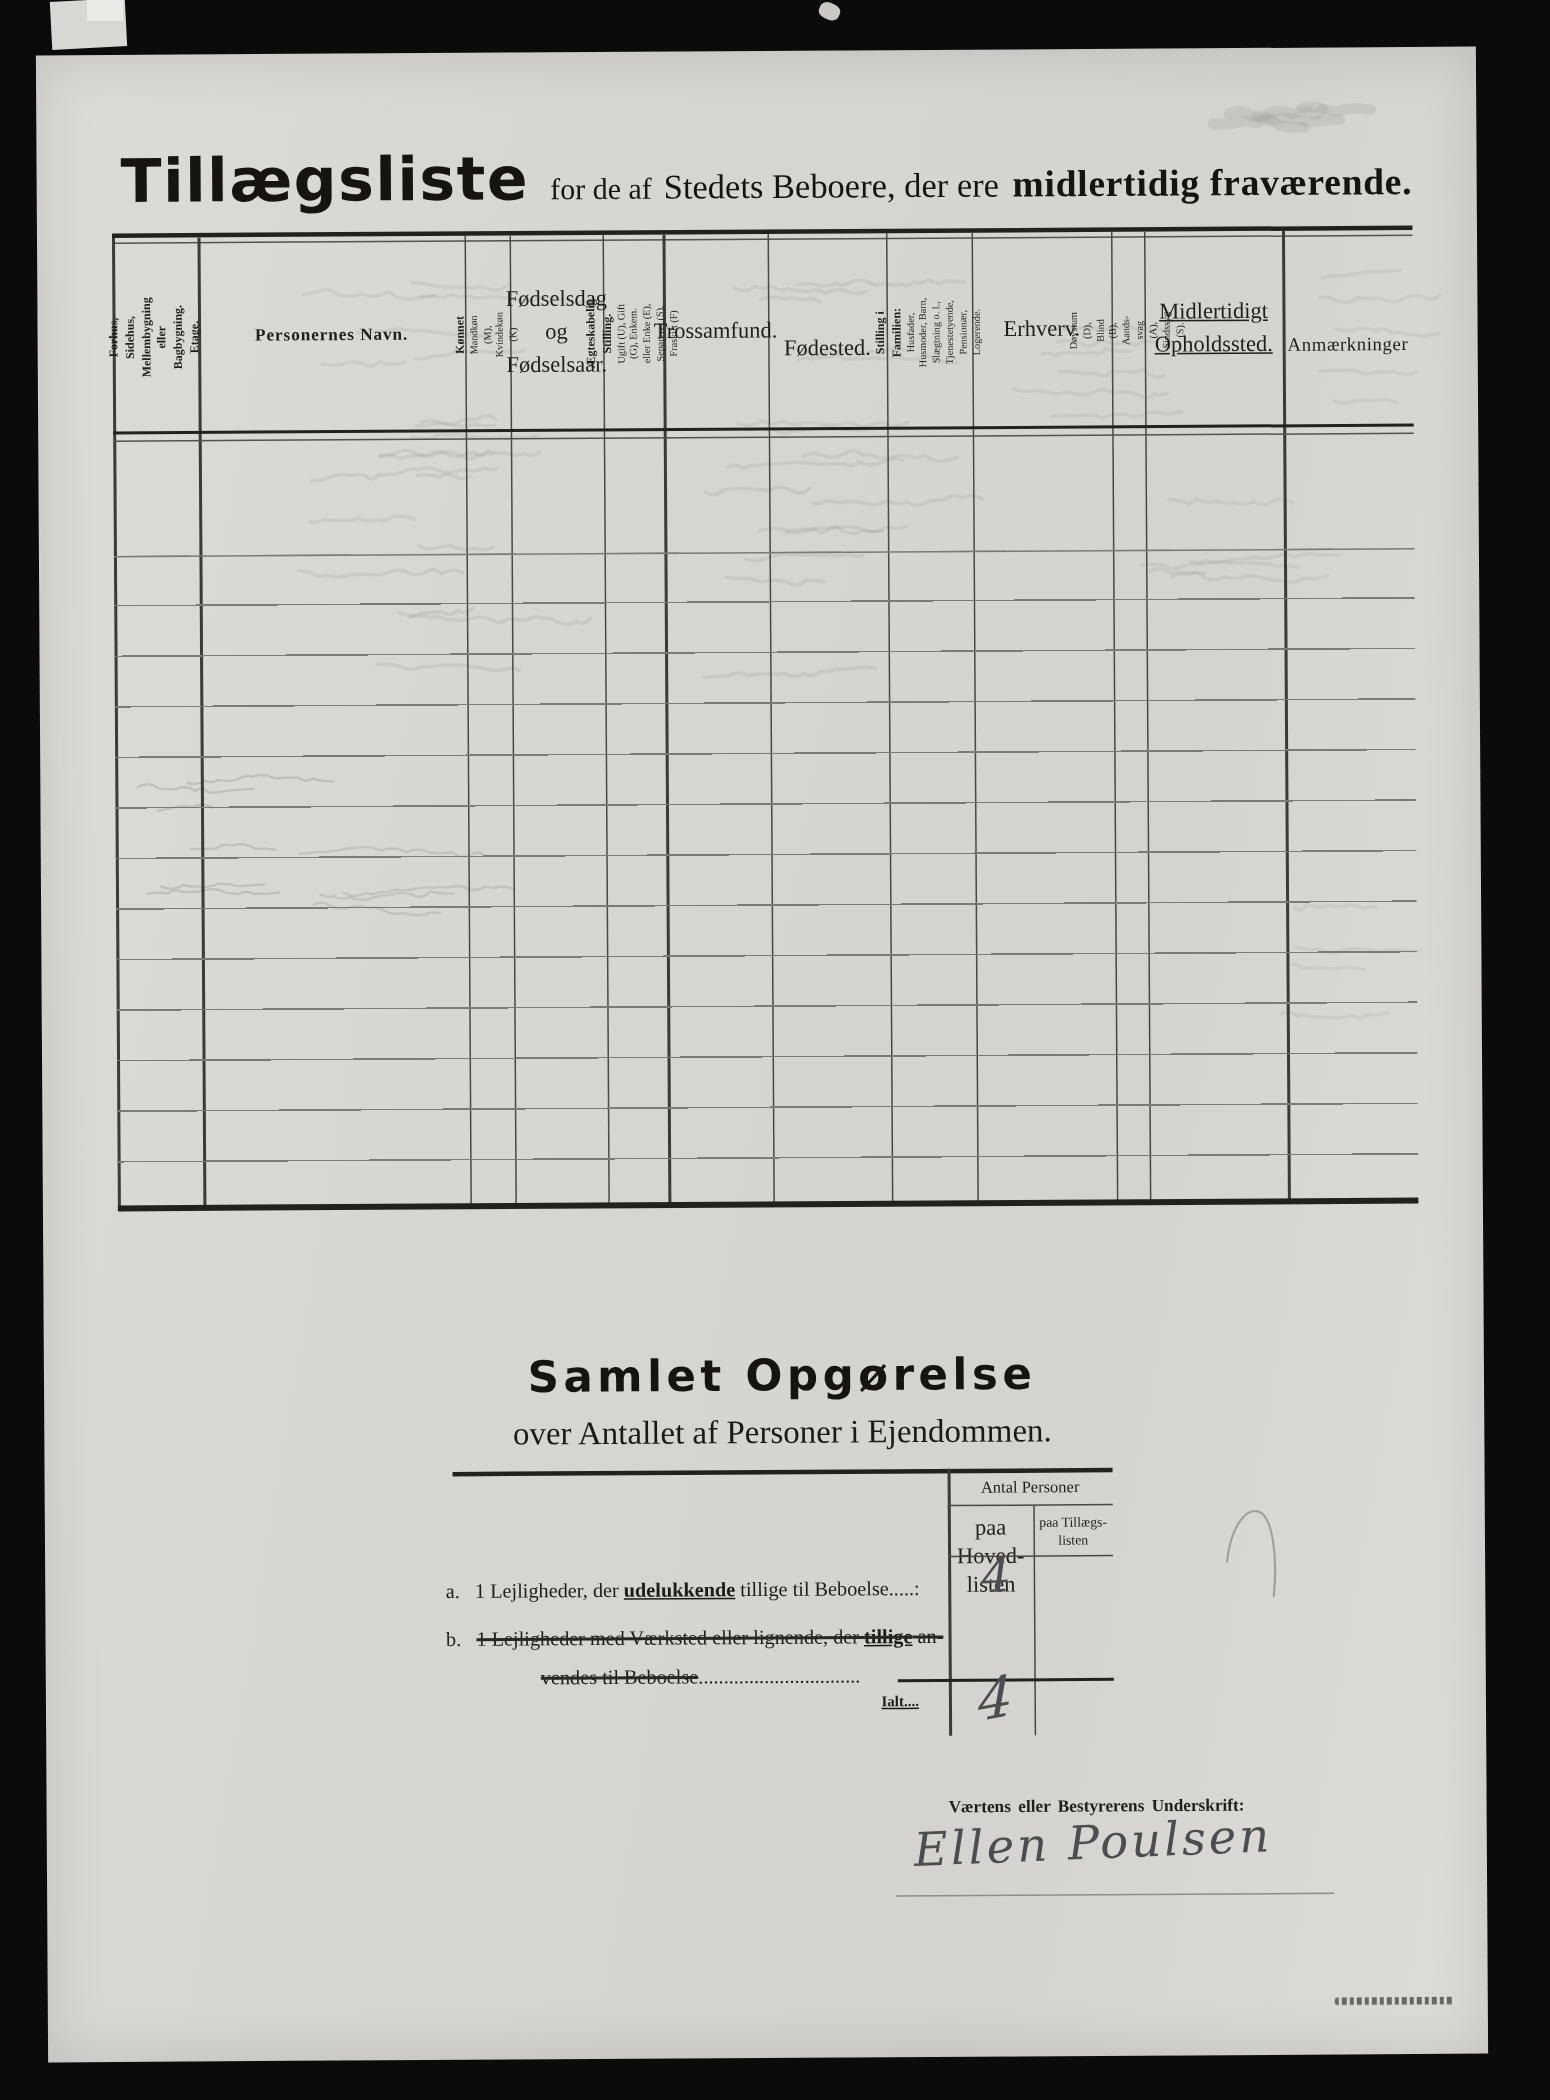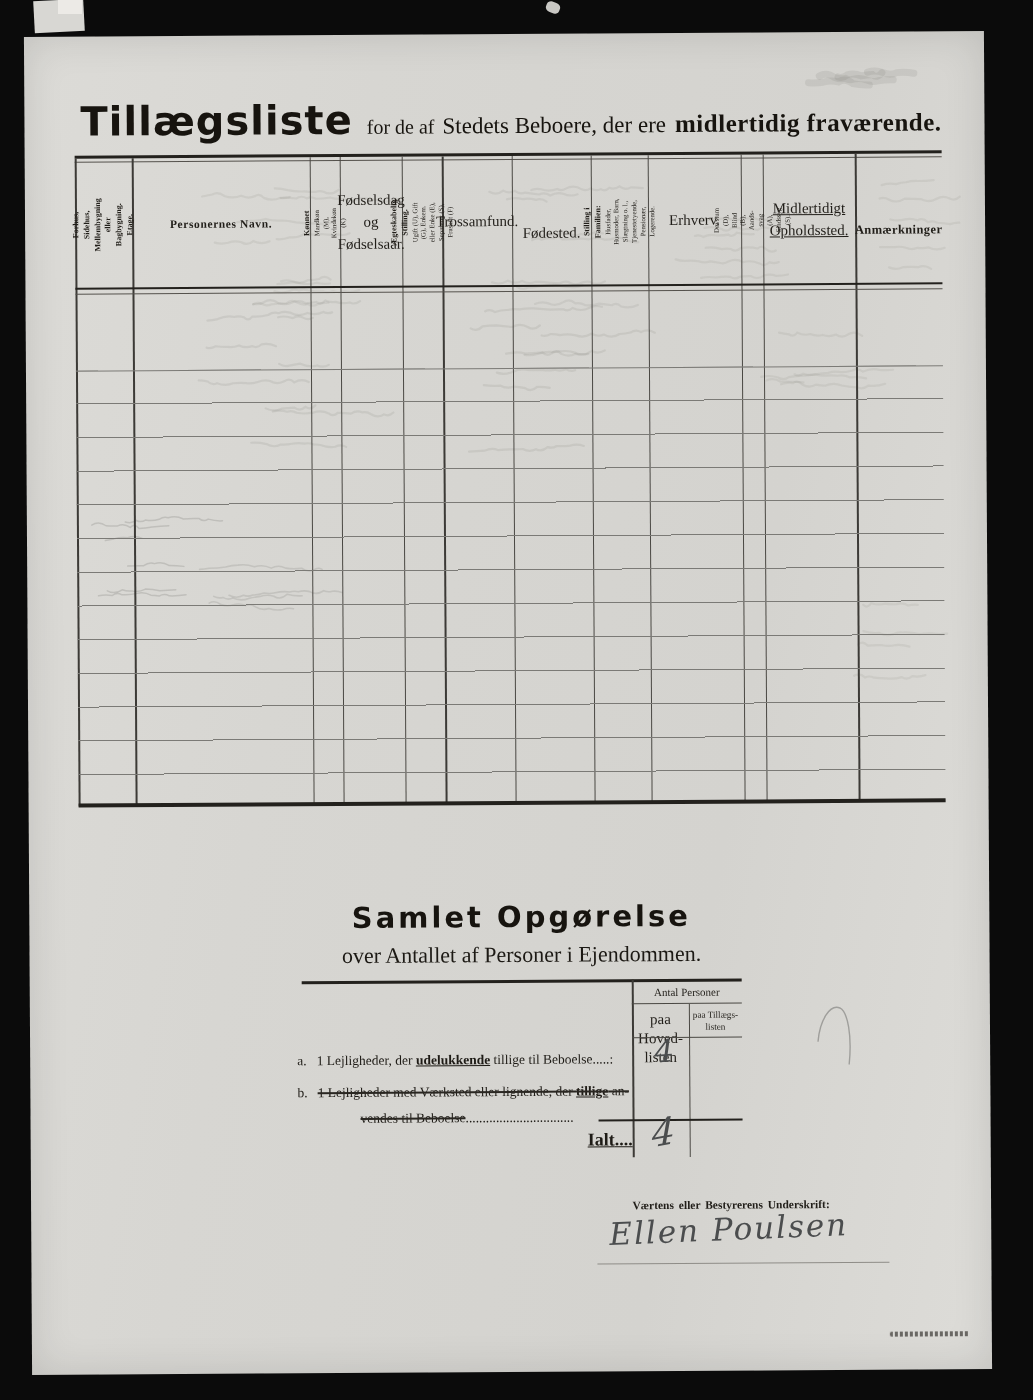--- a/index.html
+++ b/index.html
@@ -18,21 +18,21 @@
   .t-small{font-size:20px;margin-left:14px;}
   .t-serif{font-size:23px;margin-left:8px;}
   .t-bold{font-size:25px;font-weight:bold;margin-left:9px;letter-spacing:0.5px;}
 
   
   .line{position:absolute;background:#23211d;}
   .vl{position:absolute;width:1px;background:#4a4843;top:122px;height:648px;}
   .hc{position:absolute;top:126px;height:124px;display:flex;align-items:center;justify-content:center;text-align:center;color:#211e19;}
   .hl{font-size:15px;line-height:1.45;white-space:pre-wrap;}
   .hl.b1{font-weight:bold;font-size:11.5px;letter-spacing:0.6px;}
-  .hl.b2{font-weight:bold;font-size:12.5px;letter-spacing:0.4px;margin-top:20px;}
+  .hl.b2{font-weight:normal;font-size:12.5px;letter-spacing:0.4px;margin-top:20px;}
   .rot{transform:rotate(-90deg);width:124px;text-align:center;}
   .rl{font-size:8px;font-weight:bold;line-height:1.35;white-space:pre-wrap;}
   .rs{font-size:6.8px;line-height:1.3;white-space:pre-wrap;}
   .row-lines{position:absolute;}
 
   
   .s-title{position:absolute;left:272px;top:866px;width:440px;text-align:center;font-family:"DejaVu Sans",sans-serif;
            font-weight:bold;font-size:29px;letter-spacing:3px;color:#17140f;}
   .s-sub{position:absolute;left:242px;top:908px;width:500px;text-align:center;font-size:22px;color:#1c1914;}
   .mini-head{position:absolute;text-align:center;color:#211e19;}
@@ -257,21 +257,21 @@
 
       <div class="sum-text" style="left:267px;top:1050px;">
         <span>b.</span>&nbsp;&nbsp;
         <span class="strike"><span>1 Lejligheder med Værksted eller lignende, der </span><span class="bold">tillige</span><span> an-</span></span>
       </div>
       <div class="sum-text" style="left:330px;top:1076px;">
         <span class="strike">vendes til Beboelse</span><span>................................</span>
       </div>
 
       <div class="line" style="left:568px;top:1086px;width:144px;height:2px;"></div>
-      <div class="sum-text bold" style="left:557px;top:1096px;font-size:18px;">
+      <div class="sum-text bold" style="left:557px;top:1096px;font-size:10px;">
         <span>Ialt</span><span>....</span>
       </div>
       <div class="hand hw4b">4</div>
     </div>
 
     <div>
       <div class="sig-label">Værtens eller Bestyrerens Underskrift:</div>
       <div class="hand sig-name">Ellen Poulsen</div>
       <div class="sig-line"></div>
     </div>

